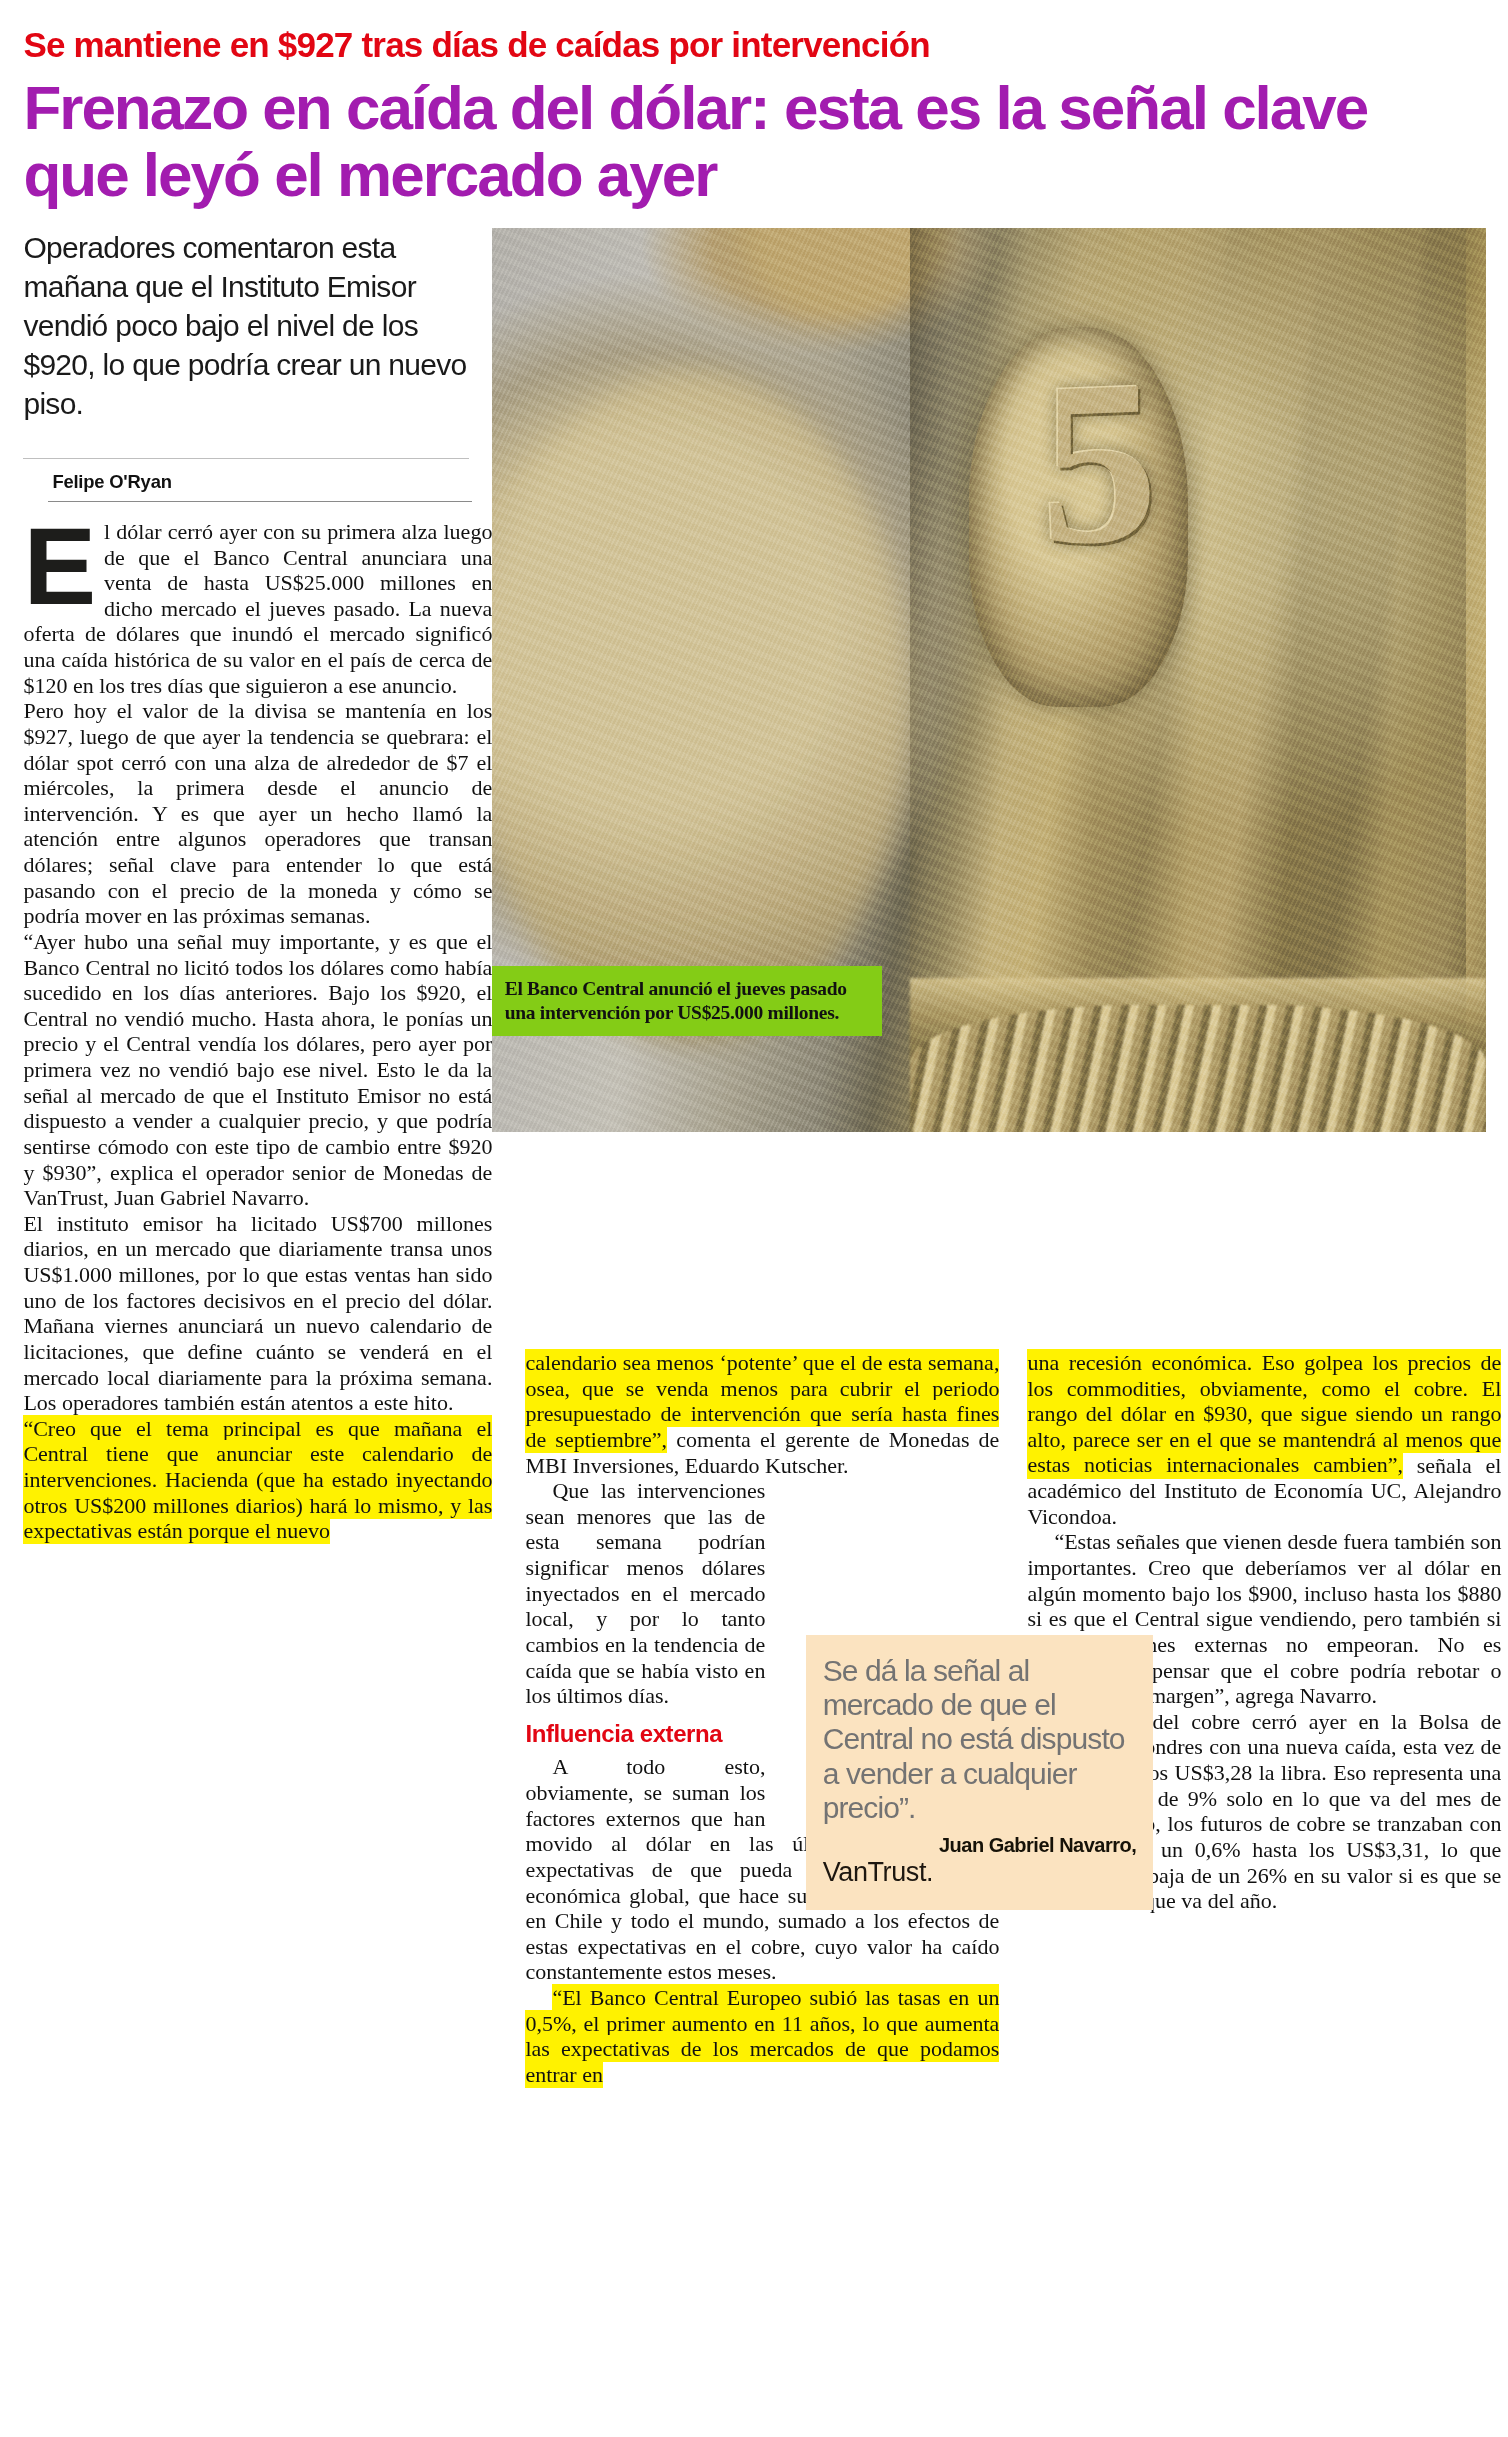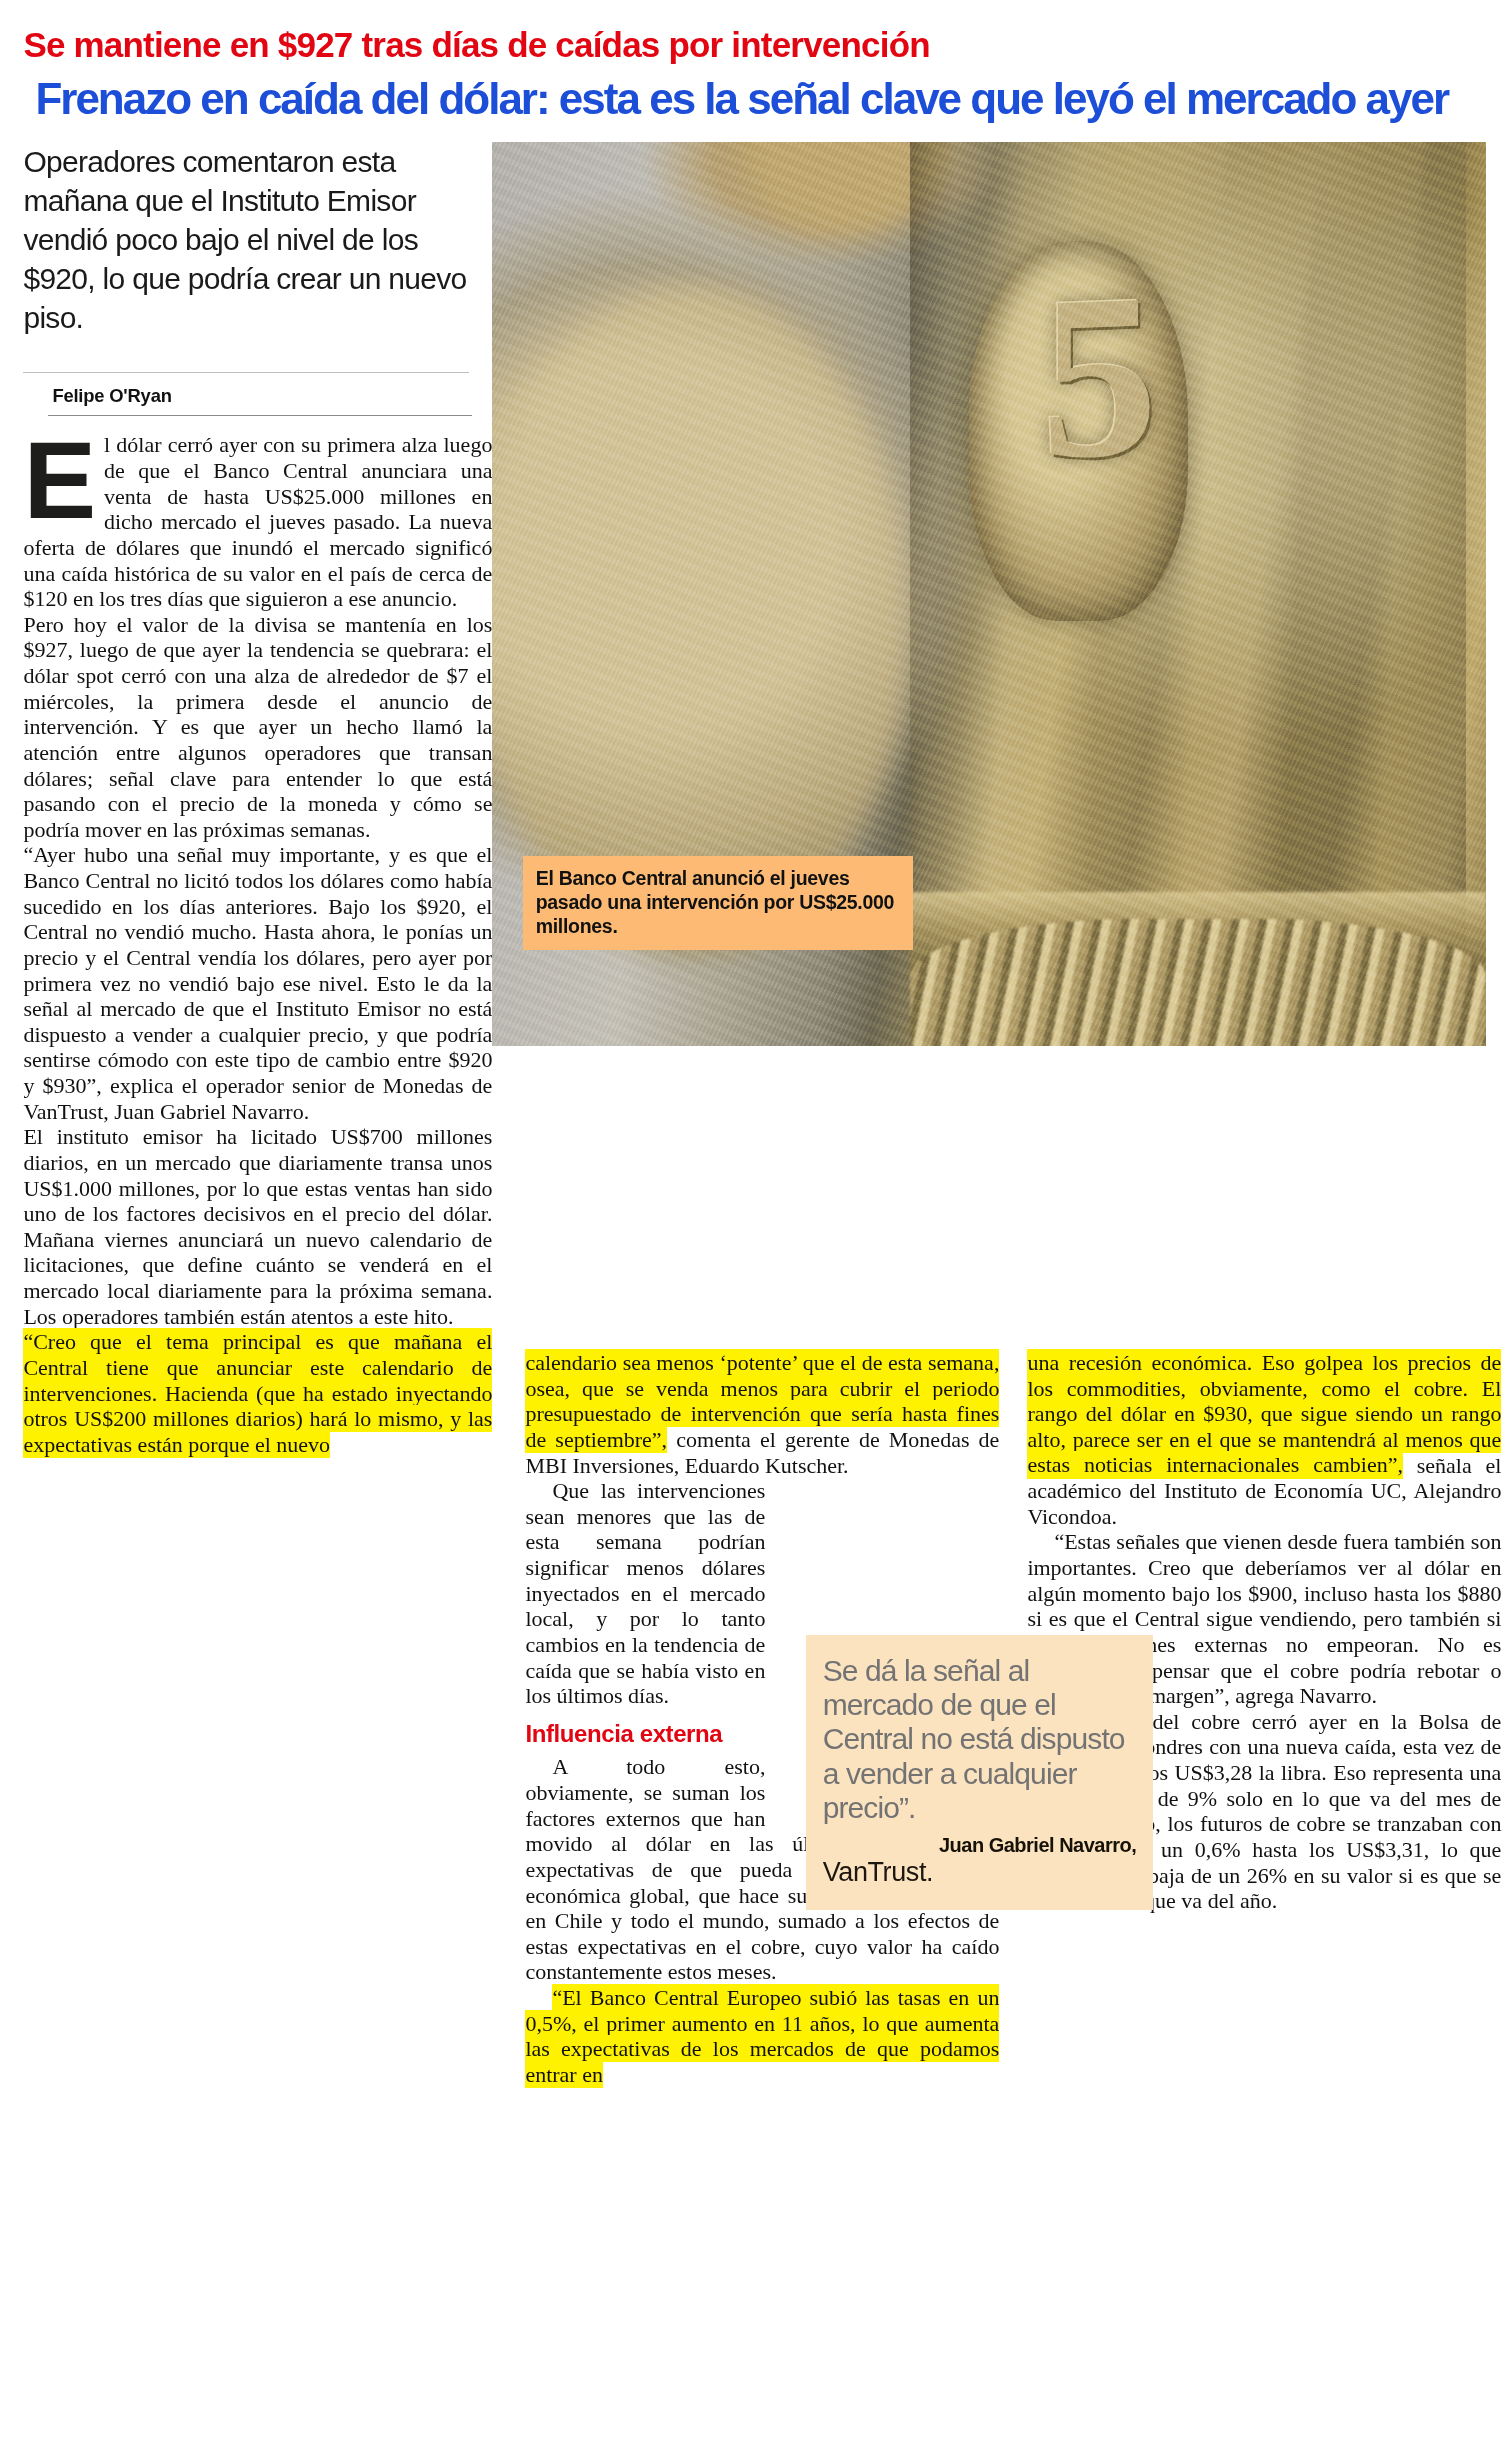--- a/index.html
+++ b/index.html
@@ -33,25 +33,25 @@
     letter-spacing: -0.8px;
     padding-top: 27px;
     margin-bottom: 12.3px;
     white-space: nowrap;
   }
 
   
   .headline {
     font-family: "Liberation Sans", sans-serif;
     font-weight: bold;
-    font-size: 44px;
+    font-size: 62px;
     line-height: 1.08;
-    color: #1d4ed8;
+    color: #a21caf;
     letter-spacing: -2px;
-    margin: 0 0 19px 12px;
+    margin: 0 0 19px 0;
     max-width: 1450px;
   }
 
   
   .top-grid {
     display: flex;
     align-items: flex-start;
   }
   .lede-col {
     width: 469px;
@@ -209,26 +209,26 @@
     width: 58%;
     height: 16%;
     background: repeating-linear-gradient(101deg,
       #e0d0a0 0 9px, #b19e6c 9px 19px, #7e7047 19px 27px);
     border-radius: 40% 40% 0 0;
     filter: blur(0.8px);
     opacity: .92;
   }
   .photo-caption {
     position: absolute;
-    left: 31px;
+    left: 0;
     bottom: 96px;
     width: 390px;
-    background: #fdba74;
+    background: #84cc16;
     padding: 11px 13.4px 11px 12.3px;
-    font-family: Liberation Sans, sans-serif;
+    font-family: Liberation Serif, serif;
     font-weight: bold;
     font-size: 19.5px;
     line-height: 1.22;
     letter-spacing: -0.3px;
     color: #111;
     box-sizing: border-box;
   }
 
   
   .body-grid {

